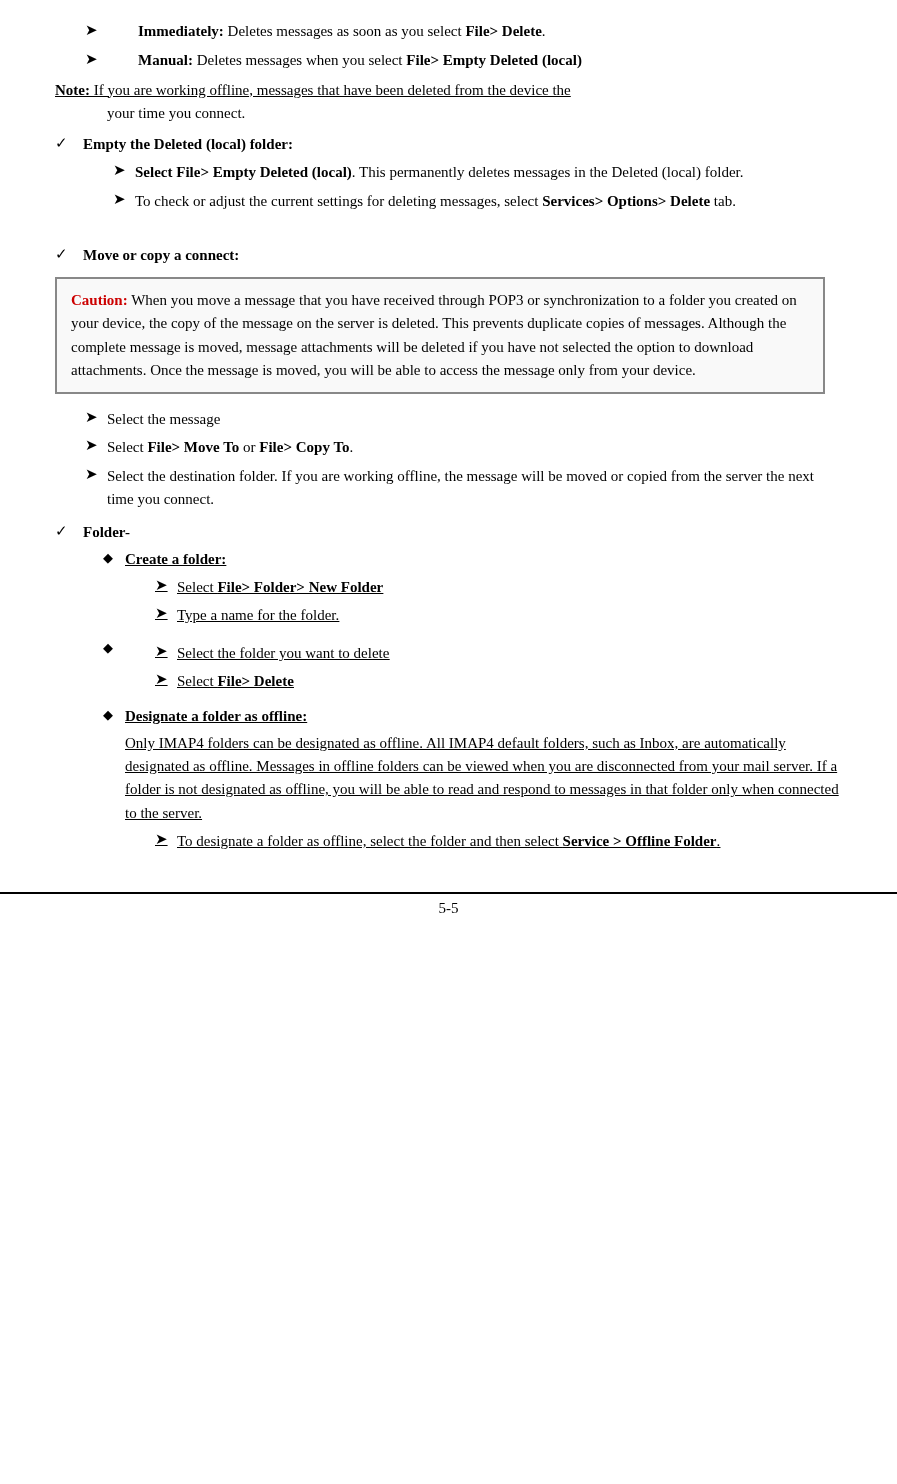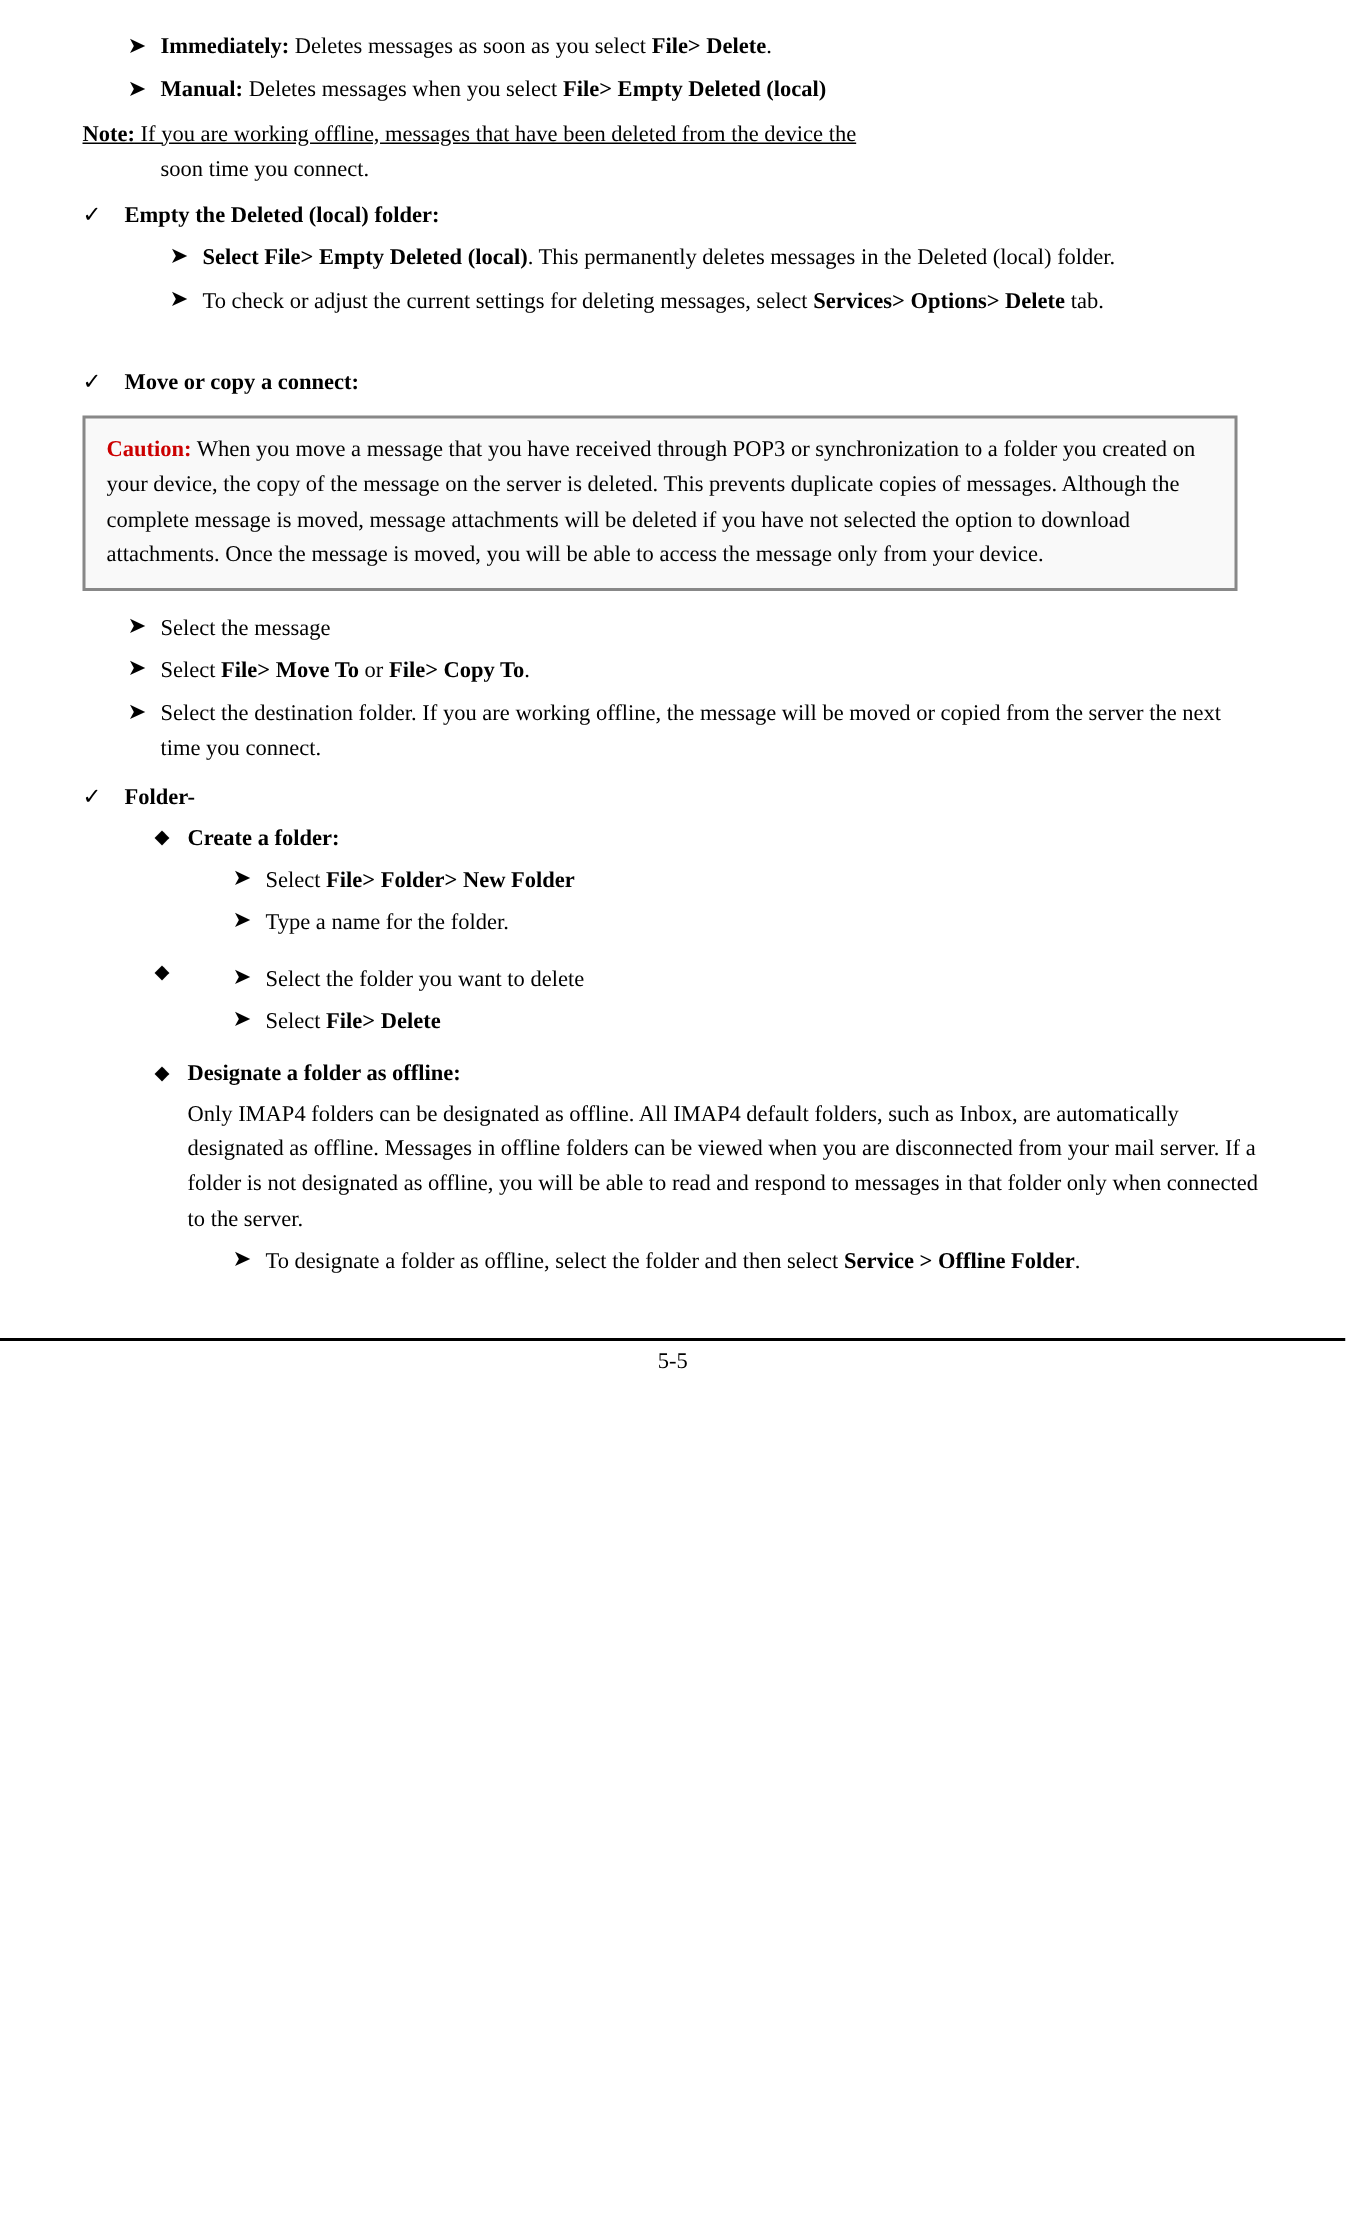--- a/index.html
+++ b/index.html
@@ -21,20 +21,21 @@
       margin-bottom: 6px;
       padding-left: 30px;
     }
     .bullet-level1 .arrow {
       min-width: 22px;
       font-size: 15px;
       margin-top: 1px;
     }
     .bullet-level1 .content {
       flex: 1;
+      margin-left: 31px;
     }
     .checkmark-item {
       display: flex;
       align-items: flex-start;
       margin-bottom: 8px;
       margin-top: 8px;
     }
     .checkmark-item .check {
       min-width: 28px;
       font-size: 15px;
@@ -50,20 +51,21 @@
       margin-top: 4px;
       padding-left: 20px;
     }
     .diamond-item .diamond {
       min-width: 22px;
       font-size: 13px;
       margin-top: 2px;
     }
     .diamond-item .content {
       flex: 1;
+      text-decoration: underline;
     }
     .sub-bullet {
       display: flex;
       align-items: flex-start;
       margin-bottom: 5px;
       padding-left: 50px;
     }
     .sub-bullet .arrow {
       min-width: 22px;
       font-size: 15px;
@@ -114,21 +116,21 @@
       <p>
         <strong>Manual:</strong><span> Deletes messages when you select </span><strong>File&gt; Empty Deleted (local)</strong>
       </p>
     </div>
   </div>
 
   <div class="note-line">
     <p style="padding-left:0;text-decoration:underline;">
       <strong>Note:</strong><span> If you are working offline, messages that have been deleted from the device the</span>
     </p>
-    <p style="padding-left:52px;">soon time you connect.</p>
+    <p style="padding-left:52px;">your time you connect.</p>
   </div>
 
   <div class="checkmark-item">
     <span class="check">✓</span>
     <div class="content">
       <p><strong>Empty the Deleted (local) folder:</strong></p>
 
       <div class="sub-bullet" style="padding-left:30px; margin-top:5px;">
         <span class="arrow">➤</span>
         <div class="content">

